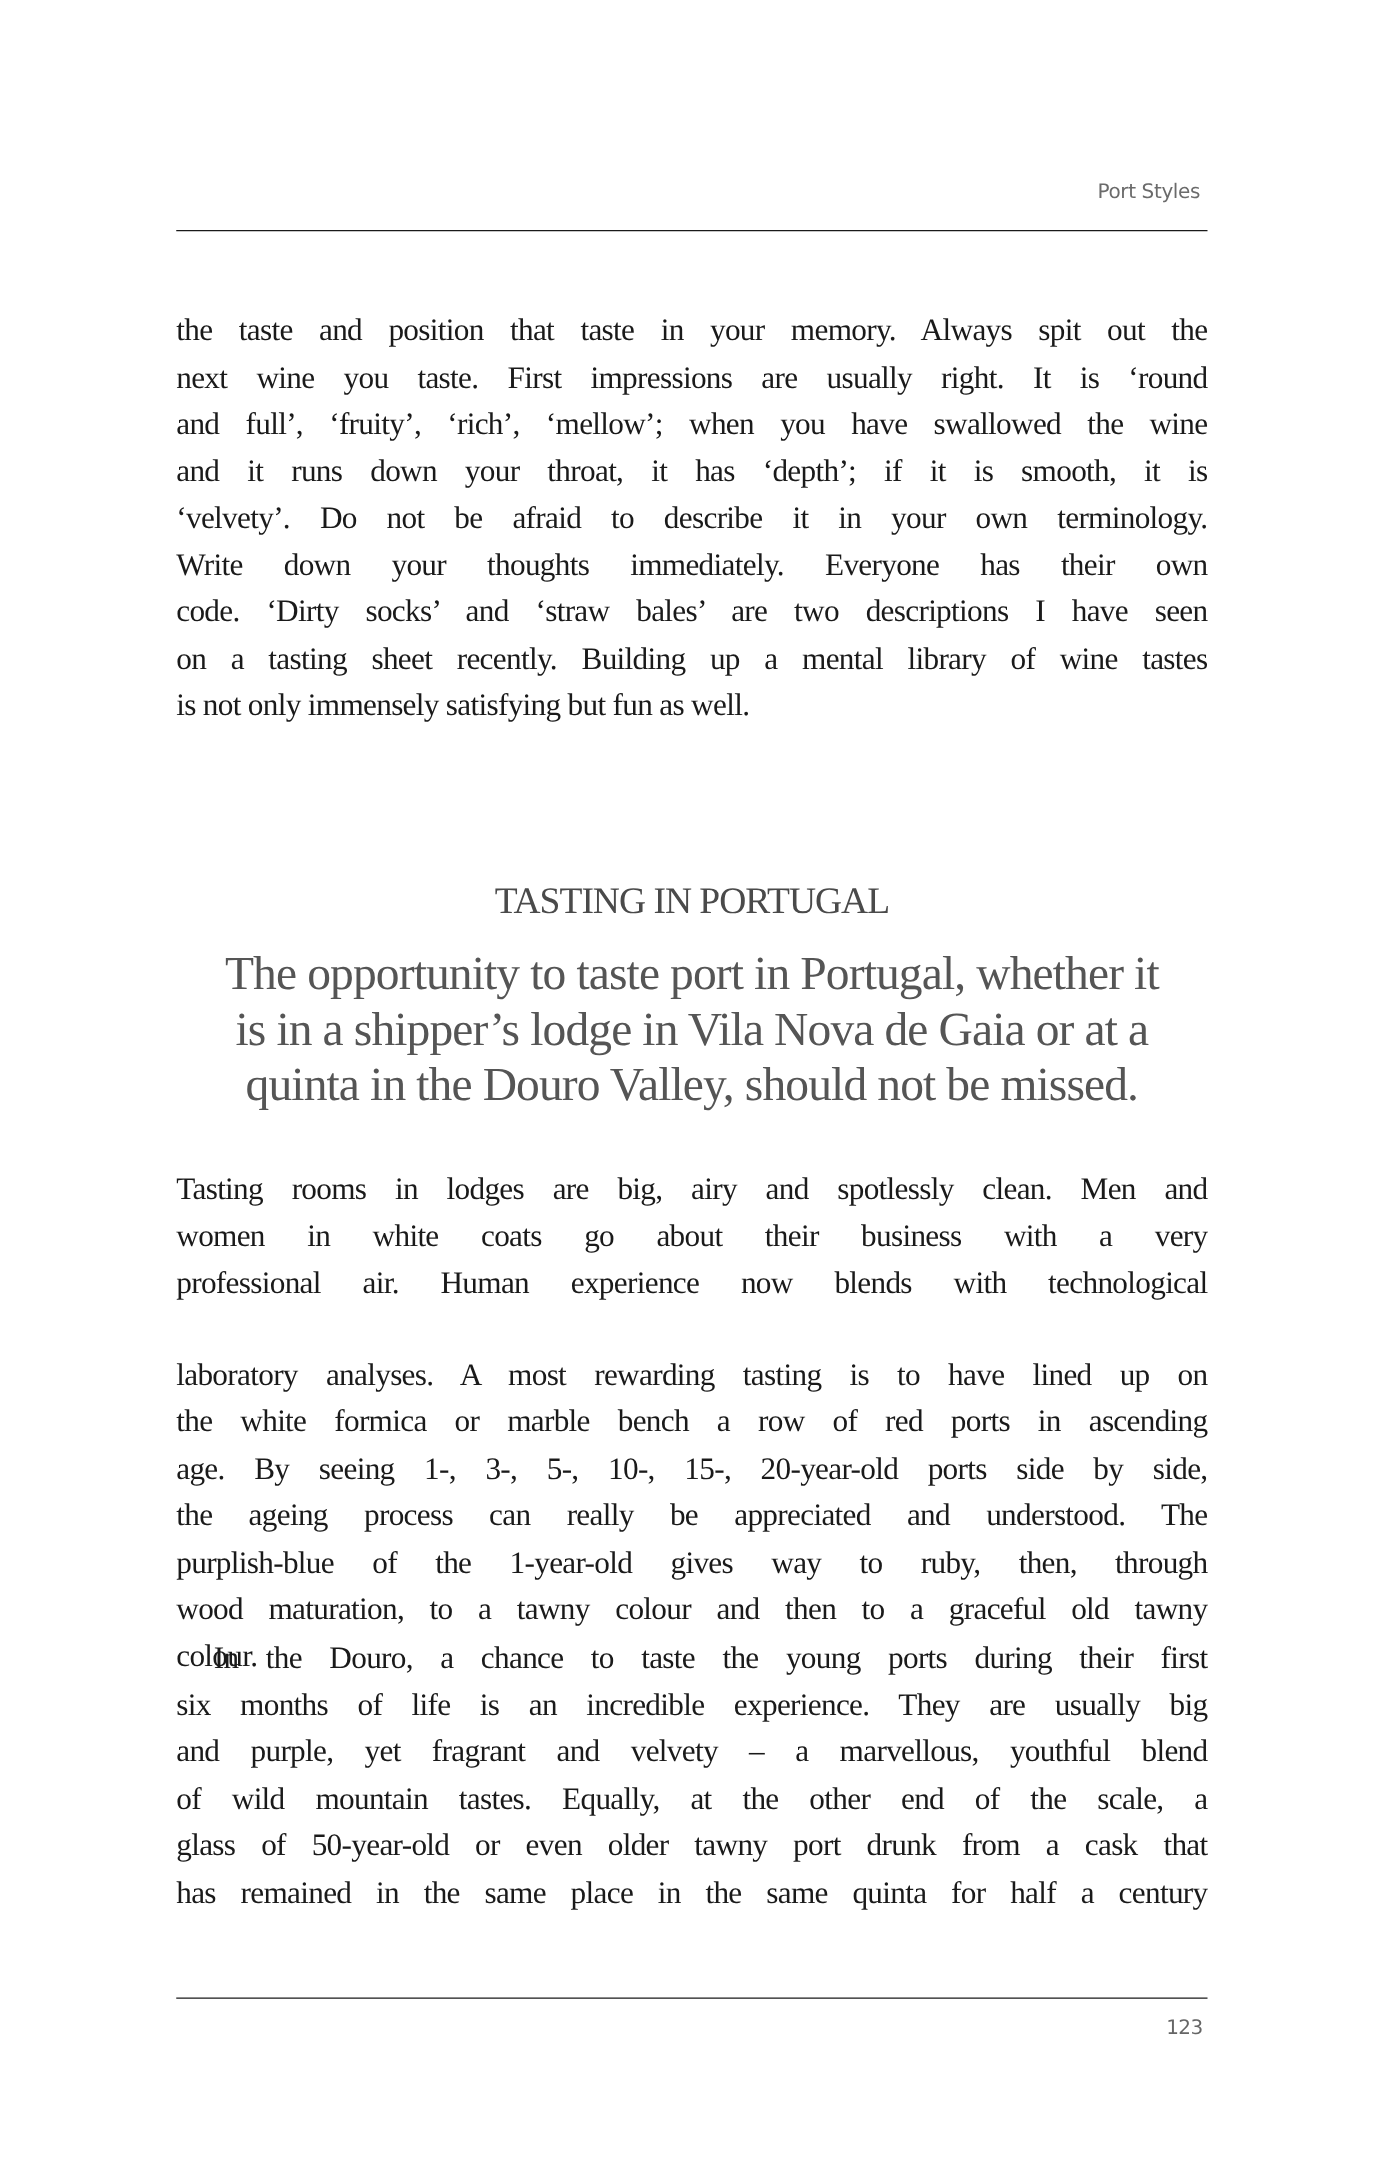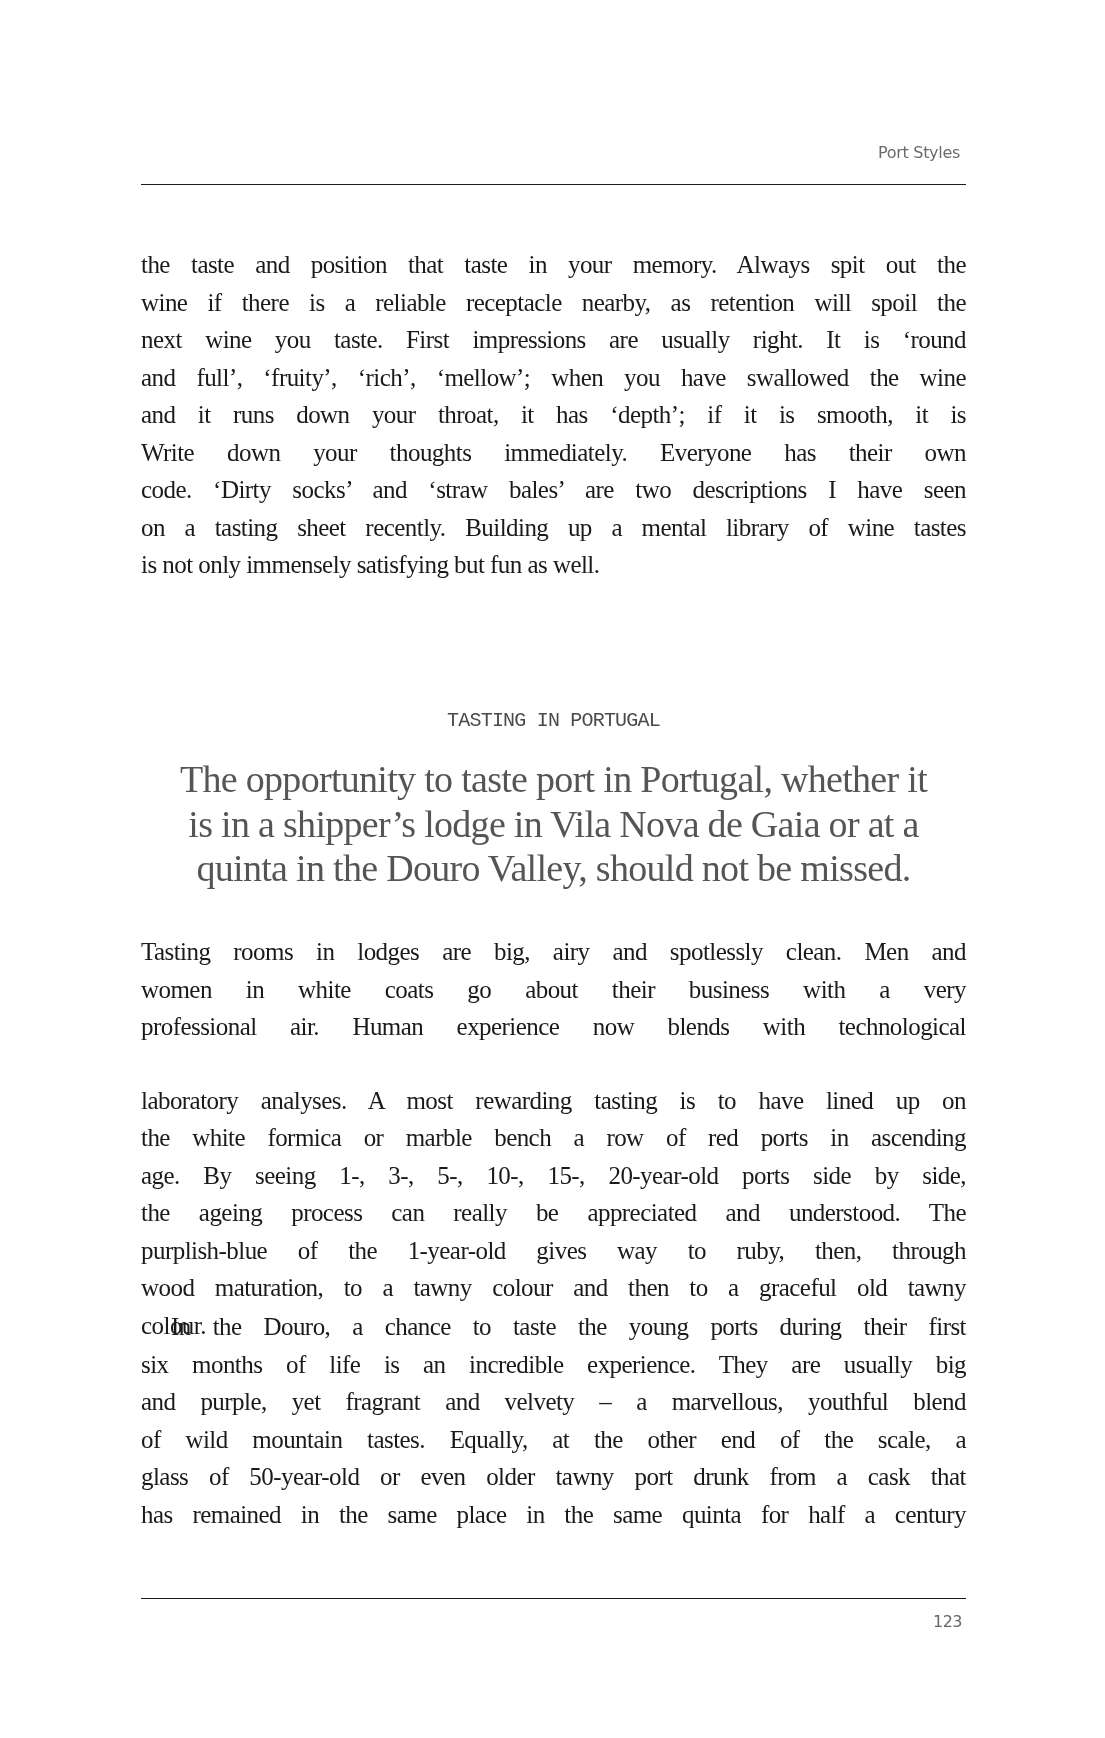--- a/index.html
+++ b/index.html
@@ -16,21 +16,21 @@
   .body-line {
     font-family:"Liberation Serif", serif; font-size:25px; color:#1a1a1a;
     height:37.5px; line-height:37.5px; white-space:nowrap;
     text-align:justify; text-align-last:justify; letter-spacing:-0.55px;
     overflow:visible;
   }
   .body-line.last { text-align-last:left; }
   .body-line.indent { padding-left:30px; }
   .section-heading {
     position:absolute; left:141px; width:825px; top:704px; text-align:center;
-    font-family:Liberation Mono, monospace; font-size:20px; color:#4a4a4a;
+    font-family:Liberation Serif, serif; font-size:30px; color:#4a4a4a;
     letter-spacing:-0.8px; line-height:34px;
   }
   .pull-quote { position:absolute; left:141px; width:825px; top:757px; }
   .pq-line {
     font-family:"Liberation Serif", serif; font-size:38px; color:#555555;
     text-align:center; line-height:44.5px; height:44.5px; white-space:nowrap;
     letter-spacing:-0.7px;
   }
   .folio {
     position:absolute; left:860px; width:102px; top:1608px; text-align:right;
@@ -39,24 +39,24 @@
   }
 </style>
 </head>
 <body>
 
 <div class="running-head">Port Styles</div>
 <div class="rule top"></div>
 
 <div class="text-block" style="top:246px;">
   <div class="body-line" style="white-space: normal;">the taste and position that taste in your memory. Always spit out the</div>
-  <div class="body-line" style="white-space: normal;">wine if there is a reliable receptacle nearby, as retention will spoil the</div>
   <div class="body-line" style="white-space: normal;">next wine you taste. First impressions are usually right. It is ‘round</div>
   <div class="body-line" style="white-space: normal;">and full’, ‘fruity’, ‘rich’, ‘mellow’; when you have swallowed the wine</div>
   <div class="body-line" style="white-space: normal;">and it runs down your throat, it has ‘depth’; if it is smooth, it is</div>
+  <div class="body-line" style="white-space: normal;">‘velvety’. Do not be afraid to describe it in your own terminology.</div>
   <div class="body-line" style="white-space: normal;">Write down your thoughts immediately. Everyone has their own</div>
   <div class="body-line" style="white-space: normal;">code. ‘Dirty socks’ and ‘straw bales’ are two descriptions I have seen</div>
   <div class="body-line" style="white-space: normal;">on a tasting sheet recently. Building up a mental library of wine tastes</div>
   <div class="body-line last" style="white-space: normal;">is not only immensely satisfying but fun as well.</div>
 </div>
 
 <div class="section-heading">TASTING IN PORTUGAL</div>
 
 <div class="pull-quote">
   <div class="pq-line">The opportunity to taste port in Portugal, whether it</div>

